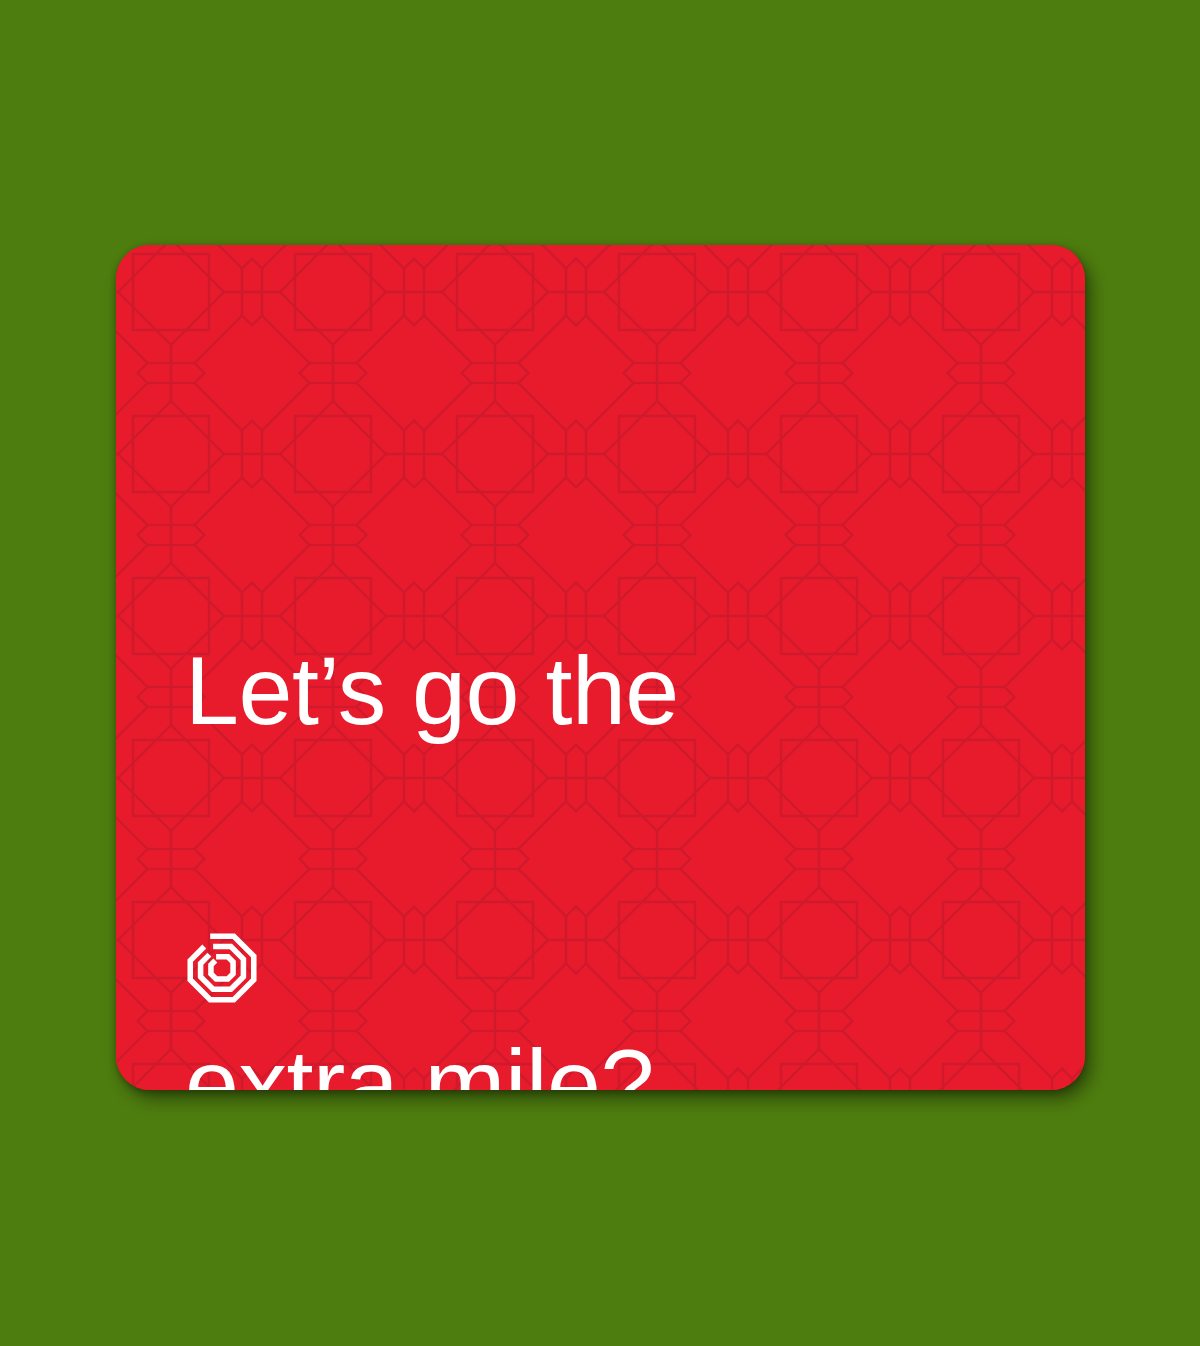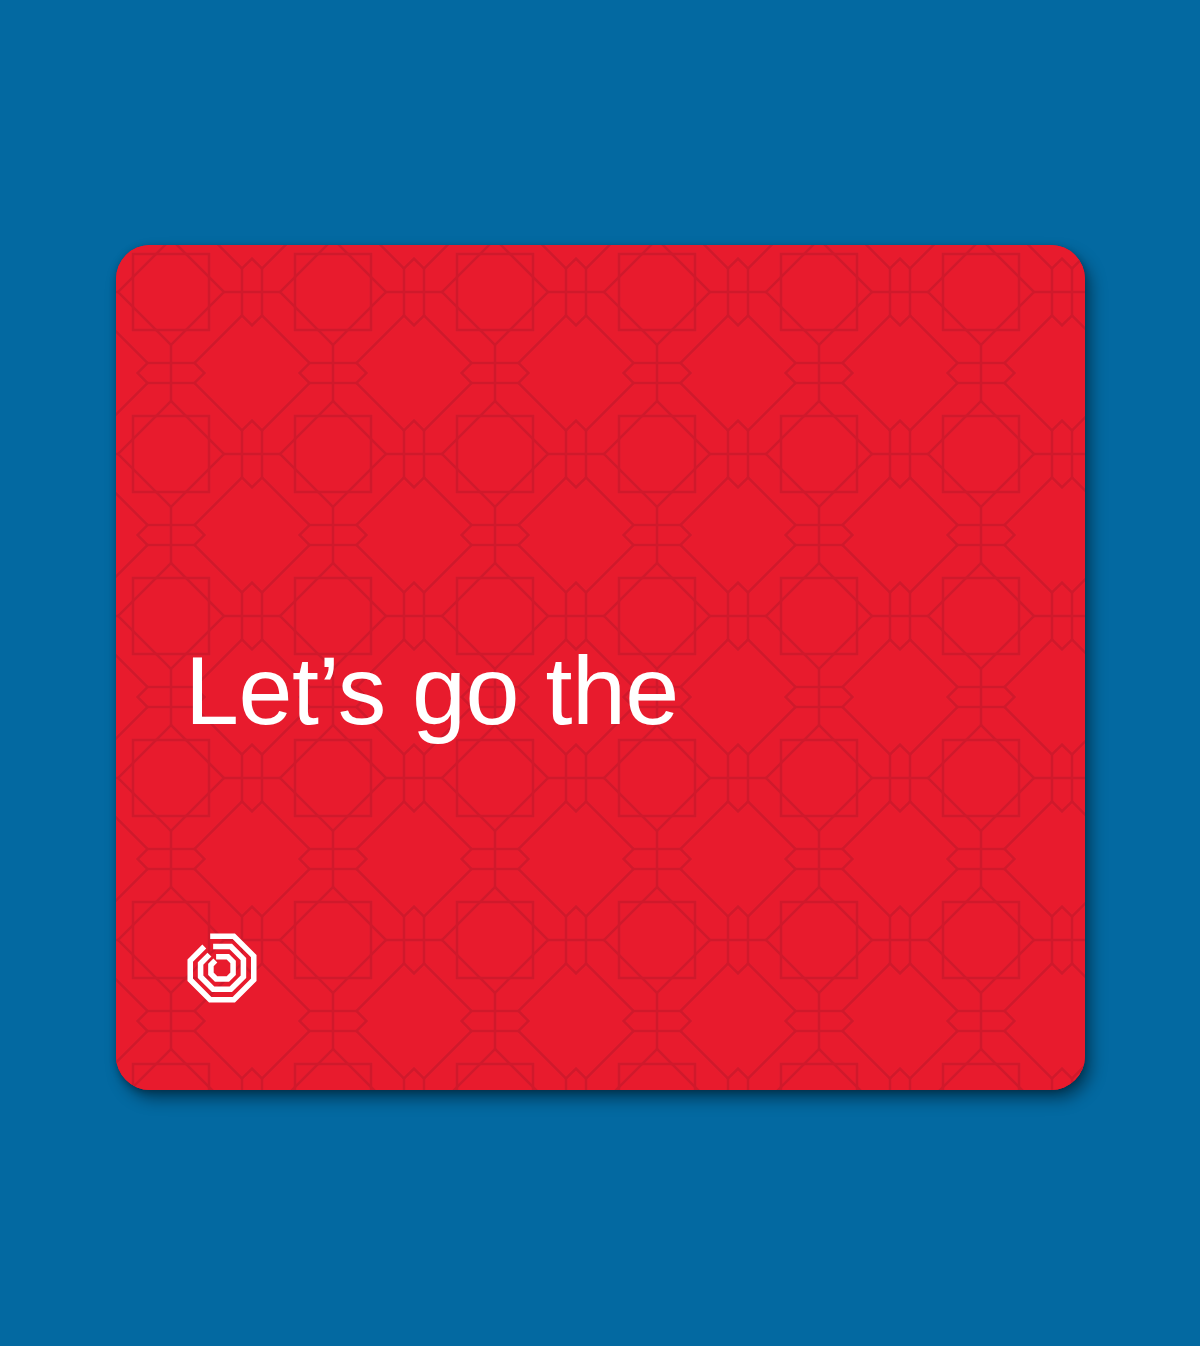--- a/index.html
+++ b/index.html
@@ -12,21 +12,21 @@
     height: 1346px;
     position: relative;
     overflow: hidden;
     font-family: "Liberation Sans", sans-serif;
   }
 
   
   #stage {
     position: absolute;
     inset: 0;
-    background: #0369a1;
+    background: #4d7c0f;
   }
 
   
   #card {
     position: absolute;
     left: 116px;
     top: 245px;
     width: 969px;
     height: 845px;
     border-radius: 34px;
@@ -121,20 +121,21 @@
               <line x1="81" y1="134" x2="81" y2="162"></line>
             </g>
           </pattern>
         </defs>
         <rect x="0" y="0" width="969" height="845" fill="url(#geo)"></rect>
       </svg>
     </div>
 
     <div id="headline">
       <span class="hl-line">Let’s go the</span>
+      <span class="hl-line">extra mile?</span>
       
       
     </div>
 
     <div id="logo">
       <svg viewBox="0 0 100 107" xmlns="http://www.w3.org/2000/svg">
 
         <g fill="none" stroke="#FFFFFF" stroke-width="7.5" stroke-linecap="butt" stroke-linejoin="miter">
 
           <path d="M 34 7 L 66 7 L 93 34 L 93 66 L 66 93 L 34 93 L 7 66 L 7 40 L 26 21"></path>

